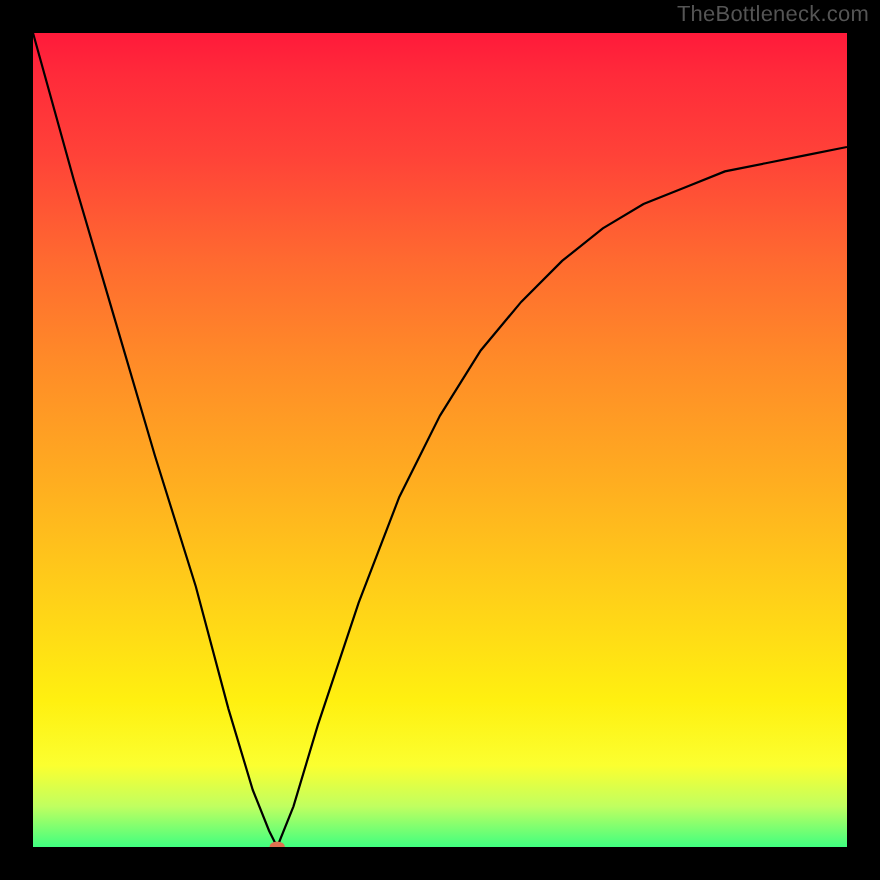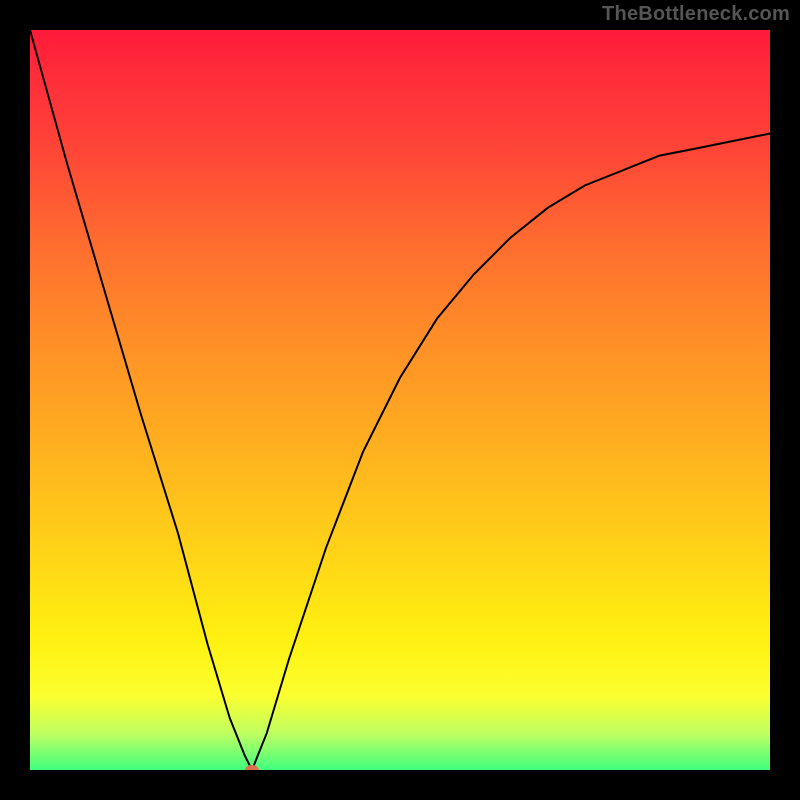--- a/index.html
+++ b/index.html
@@ -16,21 +16,21 @@
     width: 800px;
     height: 800px;
     background: #000;
   }
   .watermark {
     position: absolute;
     top: 2px;
     right: 10px;
     color: #555;
     font-size: 20px;
-    font-weight: 700;
+    font-weight: 400;
     letter-spacing: 0.2px;
     z-index: 10;
   }
   .plot-area {
     position: absolute;
     left: 30px;
     top: 30px;
     width: 740px;
     height: 740px;
     overflow: hidden;

